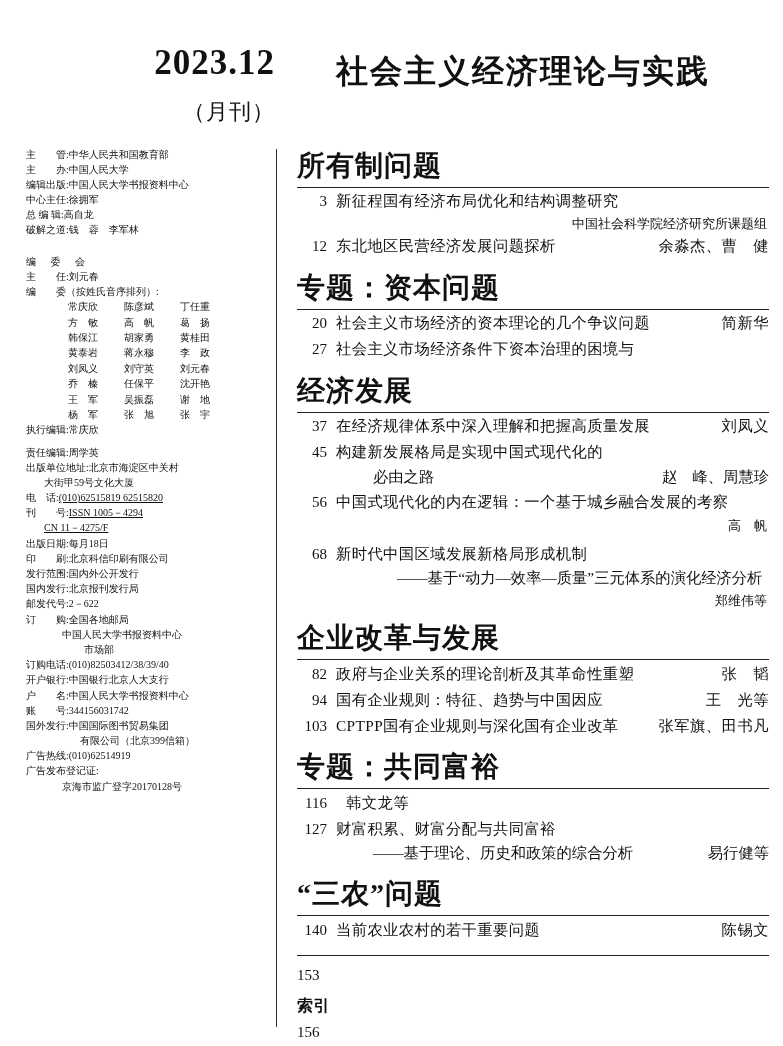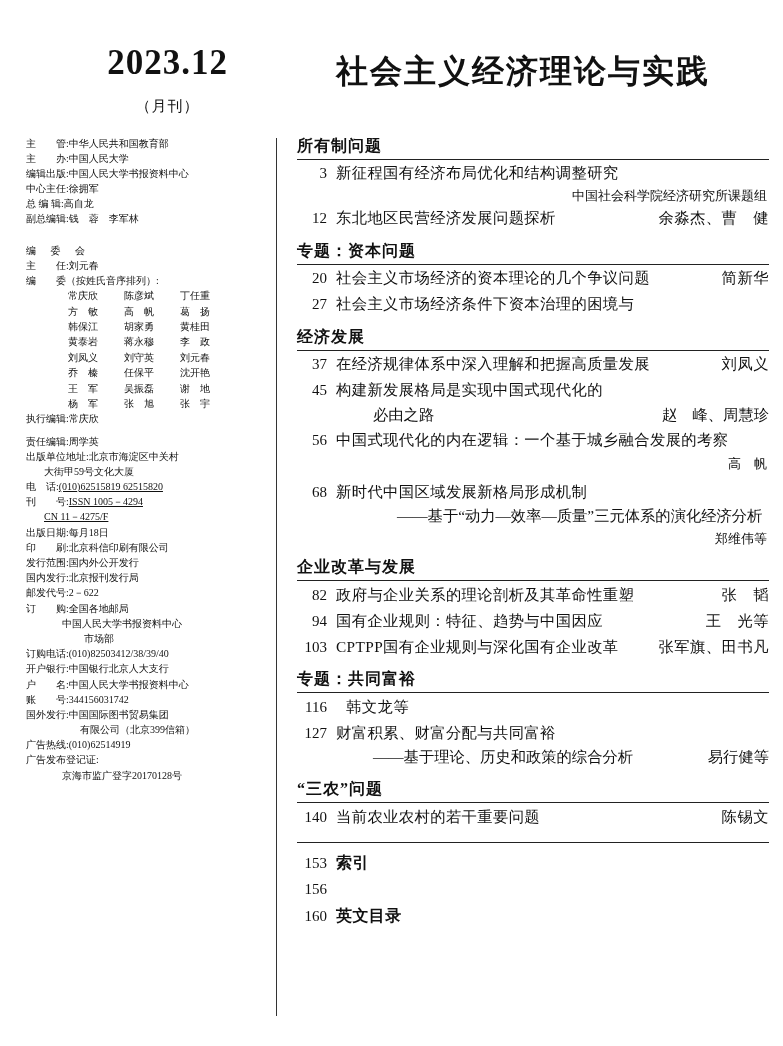--- a/index.html
+++ b/index.html
@@ -24,32 +24,32 @@
   }
 
   
   .masthead {
     display: flex;
     align-items: flex-start;
     padding: 44px 12px 0 60px;
   }
   .issue-block {
     width: 215px;
-    text-align: center;
+    text-align: right;
     flex: 0 0 auto;
   }
   .issue-date {
     font-family: "Liberation Serif", "DejaVu Serif", serif;
     font-size: 35px;
     font-weight: bold;
     letter-spacing: 1px;
     line-height: 1.1;
   }
   .issue-freq {
-    font-size: 15px;
+    font-size: 22px;
     margin-top: 14px;
     letter-spacing: 1px;
   }
   .journal-title {
     flex: 1 1 auto;
     font-size: 32px;
     font-weight: bold;
     letter-spacing: 2px;
     white-space: nowrap;
     padding-top: 6px;
@@ -121,21 +121,21 @@
     line-height: 1.54;
     white-space: nowrap;
   }
   .editor-names span {
     display: inline-block;
     width: 56px;
   }
 
   
   .section-head {
-    font-size: 16px;
+    font-size: 28px;
     font-weight: bold;
     letter-spacing: 1px;
     margin: 9px 0 1px 0;
     padding-bottom: 2px;
     border-bottom: 1px solid #222;
   }
   .section-head.first { margin-top: 0; }
 
   .toc-item {
     display: flex;
@@ -194,20 +194,21 @@
   }
 
   .toc-footer {
     margin-top: 12px;
     border-top: 1px solid #222;
     padding-top: 7px;
   }
   .toc-footer .toc-item {
     font-size: 16px;
     font-weight: bold;
+    flex-direction: column;
   }
   .toc-footer .toc-page {
     font-weight: normal;
   }
 </style>
 </head>
 <body>
 
 <div class="page">
 
@@ -238,21 +239,21 @@
         </div>
         <div class="info-row">
           <span class="info-label">中心主任:</span>
           <span class="info-value">徐拥军</span>
         </div>
         <div class="info-row">
           <span class="info-label">总 编 辑:</span>
           <span class="info-value">高自龙</span>
         </div>
         <div class="info-row">
-          <span class="info-label">副总编辑:</span>
+          <span class="info-label">破解之道:</span>
           <span class="info-value">钱　蓉　李军林</span>
         </div>
       </div>
 
       <div class="gap-md"></div>
 
       <div class="committee-title">编 委 会</div>
       <div class="info-row">
         <span class="info-label">主　　任:</span>
         <span class="info-value">刘元春</span>

